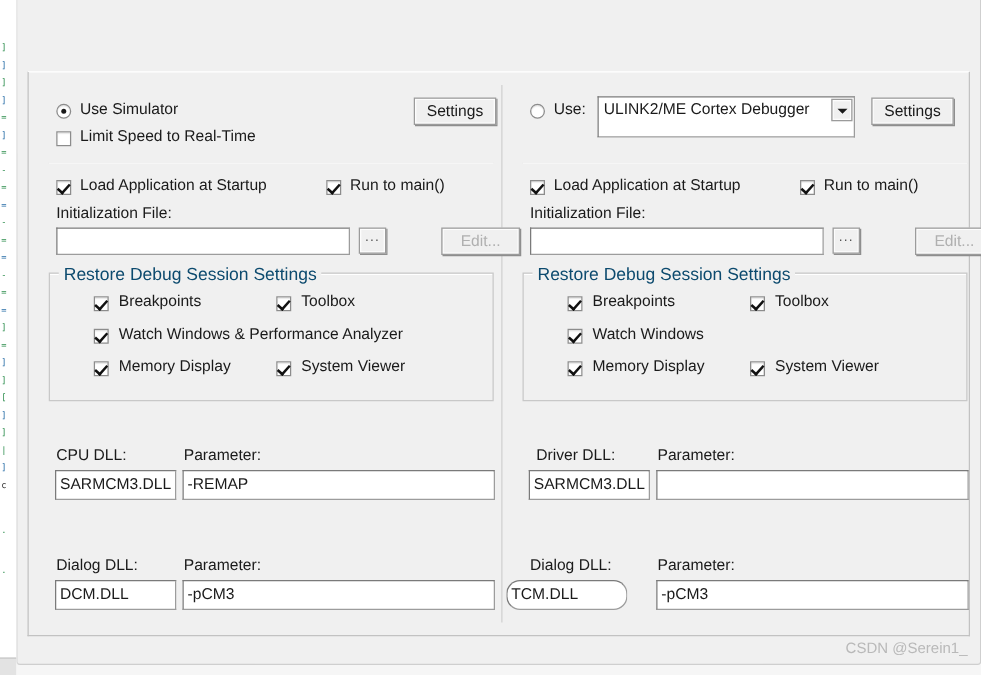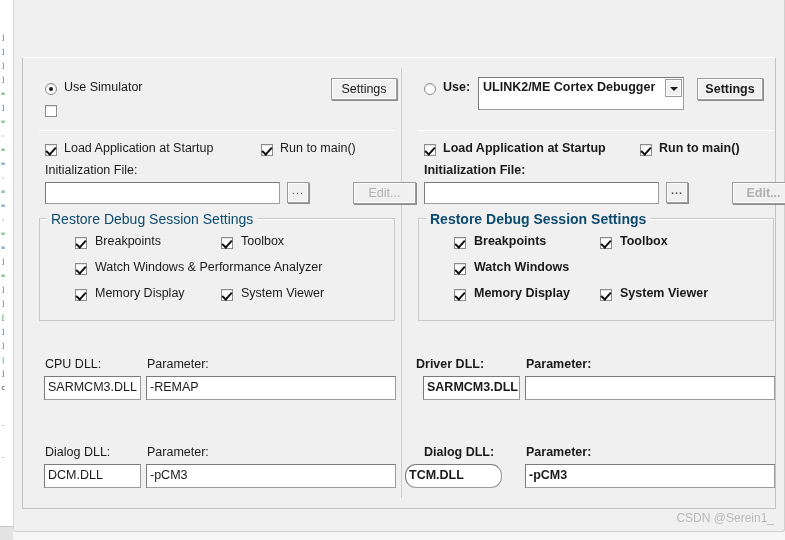--- a/index.html
+++ b/index.html
@@ -134,21 +134,21 @@
 
   .vdivider {
     position: absolute;
     left: 378px; top: 10px;
     width: 1px; height: 430px;
     background: #cfcfcf;
   }
 
   .panel { position: absolute; top: 0; width: 378px; height: 452px; }
   .panel.left  { left: 0px; }
-  .panel.right { left: 379px; font-weight: bold; }
+  .panel.right { left: 379px; }
 
   
   .lbl {
     position: absolute;
     font-size: 12.5px;
     color: #1a1a1a;
     white-space: nowrap;
   }
 
   .radio {
@@ -337,20 +337,21 @@
 
     <div class="content">
       <div class="vdivider"></div>
 
       <div class="panel left">
 
         <div class="radio on" style="left:22px; top:25px;"></div>
         <div class="lbl" style="left:41px; top:22px;">Use Simulator</div>
 
         <div class="cbox" style="left:22px; top:47px;"></div>
+        <div class="lbl" style="left:41px; top:44px;">Limit Speed to Real-Time</div>
 
         <div class="btn" style="left:308px; top:20px; width:66px; height:22px; line-height:20px;">Settings</div>
 
         <div class="hrule" style="left:16px; top:72px; width:356px;"></div>
 
         <div class="cbox on" style="left:22px; top:86px;"></div>
         <div class="lbl" style="left:41px; top:83px;">Load Application at Startup</div>
 
         <div class="cbox on" style="left:238px; top:86px;"></div>
         <div class="lbl" style="left:257px; top:83px;">Run to main()</div>
@@ -429,21 +430,21 @@
           <div class="cbox on" style="left:35px; top:44px;"></div>
           <div class="lbl" style="left:55px; top:41px;">Watch Windows</div>
 
           <div class="cbox on" style="left:35px; top:70px;"></div>
           <div class="lbl" style="left:55px; top:67px;">Memory Display</div>
 
           <div class="cbox on" style="left:181px; top:70px;"></div>
           <div class="lbl" style="left:201px; top:67px;">System Viewer</div>
         </div>
 
-        <div class="lbl" style="left:14px; top:299px;text-align:center;">Driver DLL:</div>
+        <div class="lbl" style="left:27px; top:299px;text-align:center;">Driver DLL:</div>
         <div class="lbl" style="left:124px; top:299px;">Parameter:</div>
         <div class="tfield" style="left:21px; top:318px; width:97px; height:24px;">SARMCM3.DLL</div>
         <div class="tfield" style="left:123px; top:318px; width:250px; height:24px;"></div>
 
         <div class="lbl" style="left:22px; top:387px;">Dialog DLL:</div>
         <div class="lbl" style="left:124px; top:387px;">Parameter:</div>
         <div class="tfield" style="left:3px; top:406px; width:97px; height:24px;border-radius:11px;">TCM.DLL</div>
         <div class="tfield" style="left:123px; top:406px; width:250px; height:24px;">-pCM3</div>
       </div>
     </div>

